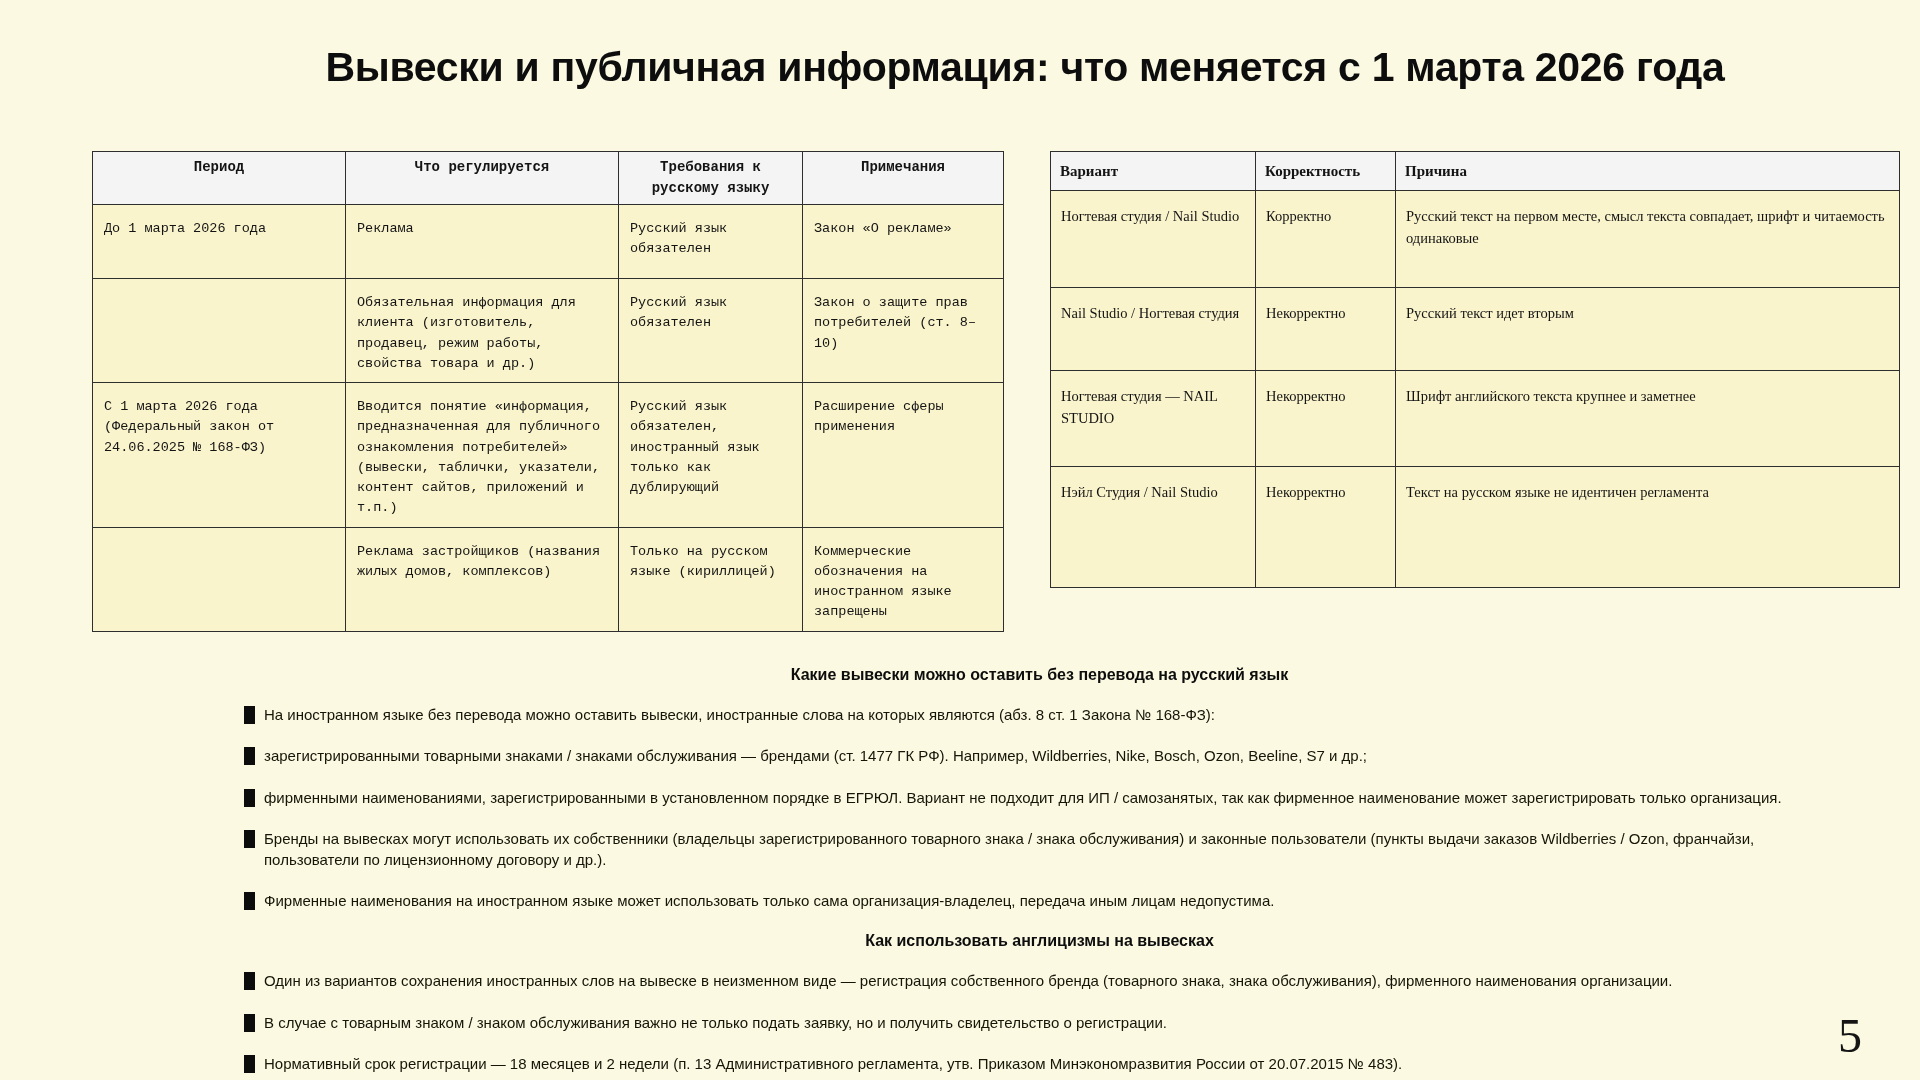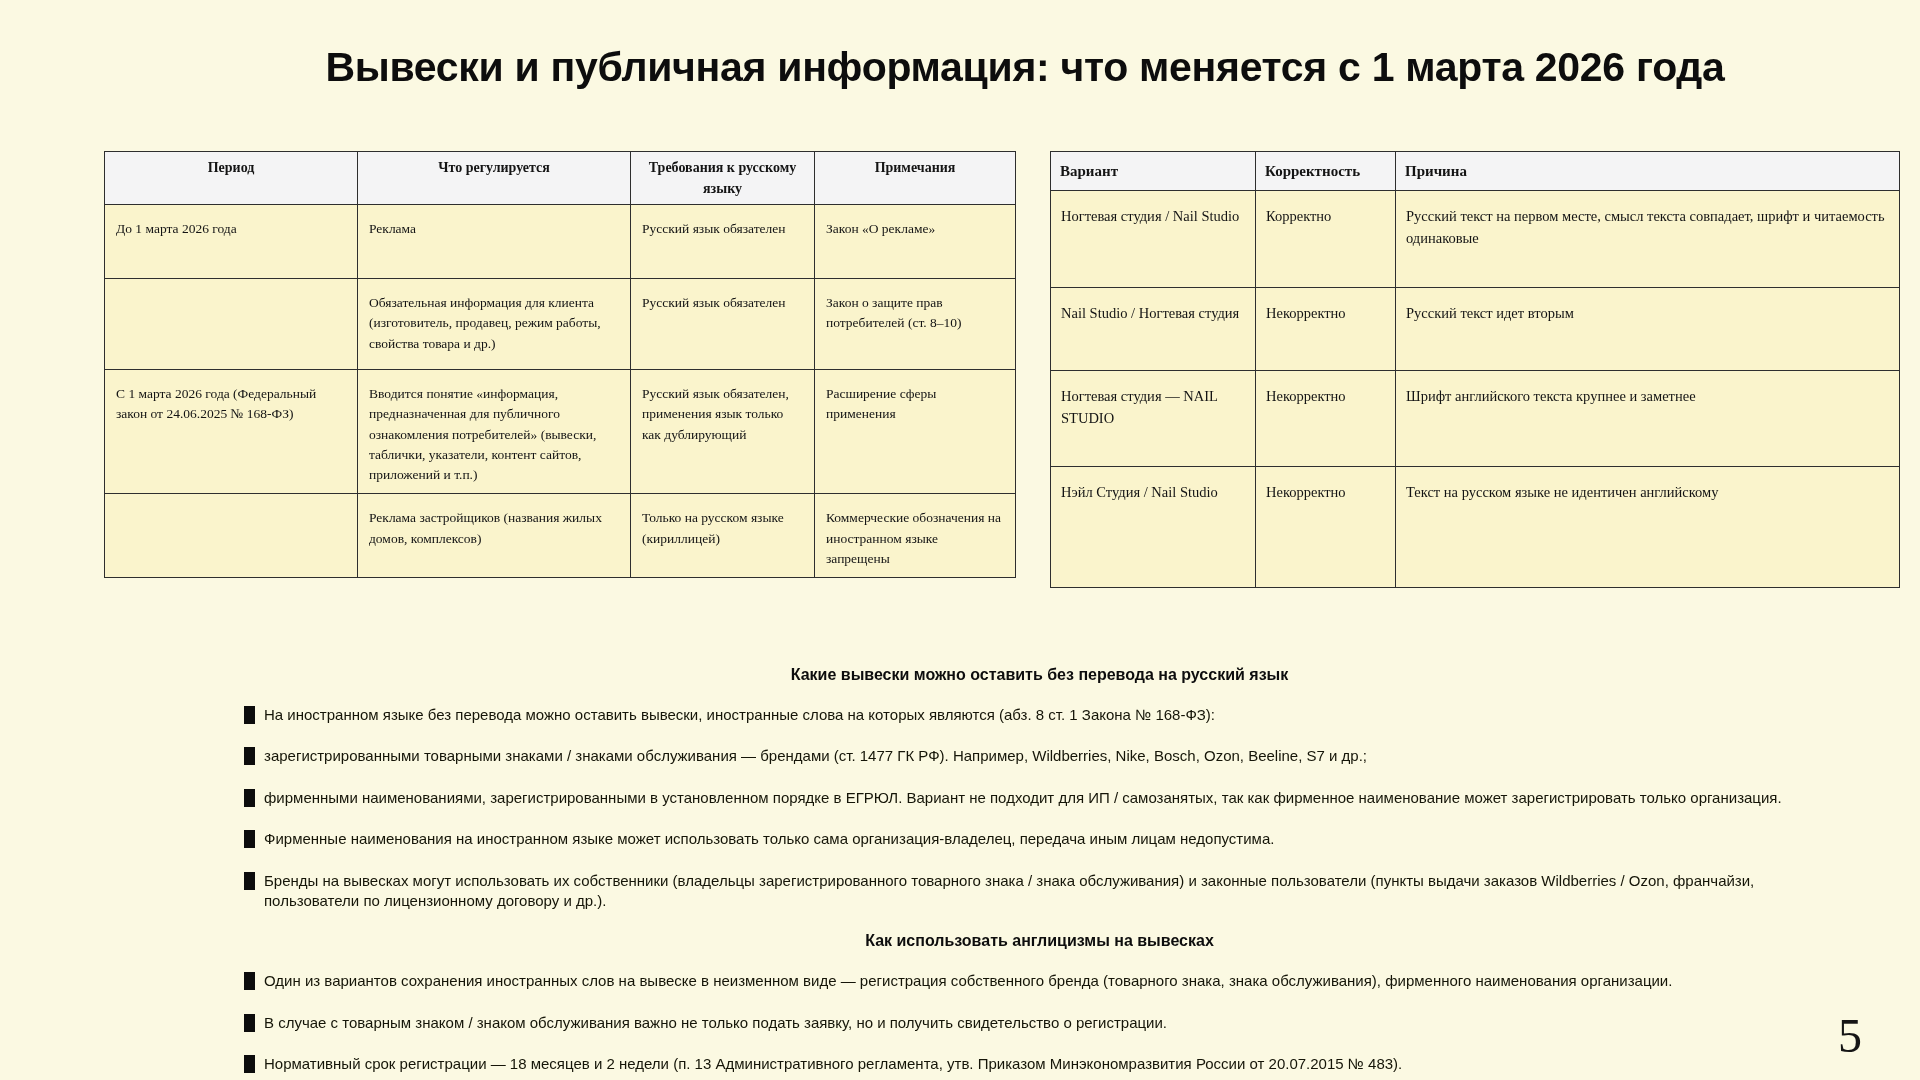--- a/index.html
+++ b/index.html
@@ -18,21 +18,21 @@
     color:#0d0d0d;
   }
   table{
     position:absolute; border-collapse:collapse; table-layout:fixed;
     font-family:"Liberation Serif",serif; color:#141414;
   }
   th,td{border:1px solid var(--border); overflow:hidden;}
   td{background:var(--cell-bg); vertical-align:top;}
   th{background:var(--header-bg); vertical-align:top;}
 
-  .tbl-regulation{left:104px; top:151px; width:911px; font-size:13.5px; line-height:1.5;}
+  .tbl-regulation{left:92px; top:151px; width:911px; font-size:13.5px; line-height:1.5;font-family:Liberation Mono, monospace;}
   .tbl-regulation th{font-size:14px; text-align:center; padding:5px 6px;}
   .tbl-regulation td{padding:14px 10px 8px 11px;}
 
   .tbl-examples{left:1050px; top:151px; width:849px; font-size:14.5px; line-height:1.5;}
   .tbl-examples th{font-size:15px; text-align:left; vertical-align:middle; padding:4px 9px;}
   .tbl-examples td{padding:15px 9px 8px 10px;}
 
   .text-block{
     position:absolute; left:244px; top:666px; width:1591px;
   }
@@ -87,21 +87,21 @@
     </tr>
     <tr style="height:91px">
       <td></td>
       <td>Обязательная информация для клиента (изготовитель, продавец, режим работы, свойства товара и др.)</td>
       <td>Русский язык обязателен</td>
       <td>Закон о защите прав потребителей (ст. 8–10)</td>
     </tr>
     <tr style="height:121px">
       <td>С 1 марта 2026 года (Федеральный закон от 24.06.2025 № 168-ФЗ)</td>
       <td>Вводится понятие «информация, предназначенная для публичного ознакомления потребителей» (вывески, таблички, указатели, контент сайтов, приложений и т.п.)</td>
-      <td>Русский язык обязателен, применения язык только как дублирующий</td>
+      <td>Русский язык обязателен, иностранный язык только как дублирующий</td>
       <td>Расширение сферы применения</td>
     </tr>
     <tr style="height:63px">
       <td></td>
       <td>Реклама застройщиков (названия жилых домов, комплексов)</td>
       <td>Только на русском языке (кириллицей)</td>
       <td>Коммерческие обозначения на иностранном языке запрещены</td>
     </tr>
   </tbody>
 </table>
@@ -131,21 +131,21 @@
       <td>Русский текст идет вторым</td>
     </tr>
     <tr style="height:96px">
       <td>Ногтевая студия — NAIL STUDIO</td>
       <td>Некорректно</td>
       <td>Шрифт английского текста крупнее и заметнее</td>
     </tr>
     <tr style="height:121px">
       <td>Нэйл Студия / Nail Studio</td>
       <td>Некорректно</td>
-      <td>Текст на русском языке не идентичен английскому</td>
+      <td>Текст на русском языке не идентичен регламента</td>
     </tr>
   </tbody>
 </table>
 
 <div class="text-block">
 
   <div class="section-heading">Какие вывески можно оставить без перевода на русский язык</div>
 
   <div class="bullet">
     <span class="marker"></span>
@@ -154,25 +154,25 @@
   <div class="bullet">
     <span class="marker"></span>
     <span>зарегистрированными товарными знаками / знаками обслуживания — брендами (ст. 1477 ГК РФ). Например, Wildberries, Nike, Bosch, Ozon, Beeline, S7 и др.;</span>
   </div>
   <div class="bullet">
     <span class="marker"></span>
     <span>фирменными наименованиями, зарегистрированными в установленном порядке в ЕГРЮЛ. Вариант не подходит для ИП / самозанятых, так как фирменное наименование может зарегистрировать только организация.</span>
   </div>
   <div class="bullet">
     <span class="marker"></span>
-    <span>Фирменные наименования на иностранном языке может использовать только сама организация-владелец, передача иным лицам недопустима.</span>
+    <span>Бренды на вывесках могут использовать их собственники (владельцы зарегистрированного товарного знака / знака обслуживания) и законные пользователи (пункты выдачи заказов Wildberries / Ozon, франчайзи, пользователи по лицензионному договору и др.).</span>
   </div>
   <div class="bullet">
     <span class="marker"></span>
-    <span>Бренды на вывесках могут использовать их собственники (владельцы зарегистрированного товарного знака / знака обслуживания) и законные пользователи (пункты выдачи заказов Wildberries / Ozon, франчайзи, пользователи по лицензионному договору и др.).</span>
+    <span>Фирменные наименования на иностранном языке может использовать только сама организация-владелец, передача иным лицам недопустима.</span>
   </div>
 
   <div class="section-heading second">Как использовать англицизмы на вывесках</div>
 
   <div class="bullet">
     <span class="marker"></span>
     <span>Один из вариантов сохранения иностранных слов на вывеске в неизменном виде — регистрация собственного бренда (товарного знака, знака обслуживания), фирменного наименования организации.</span>
   </div>
   <div class="bullet">
     <span class="marker"></span>

